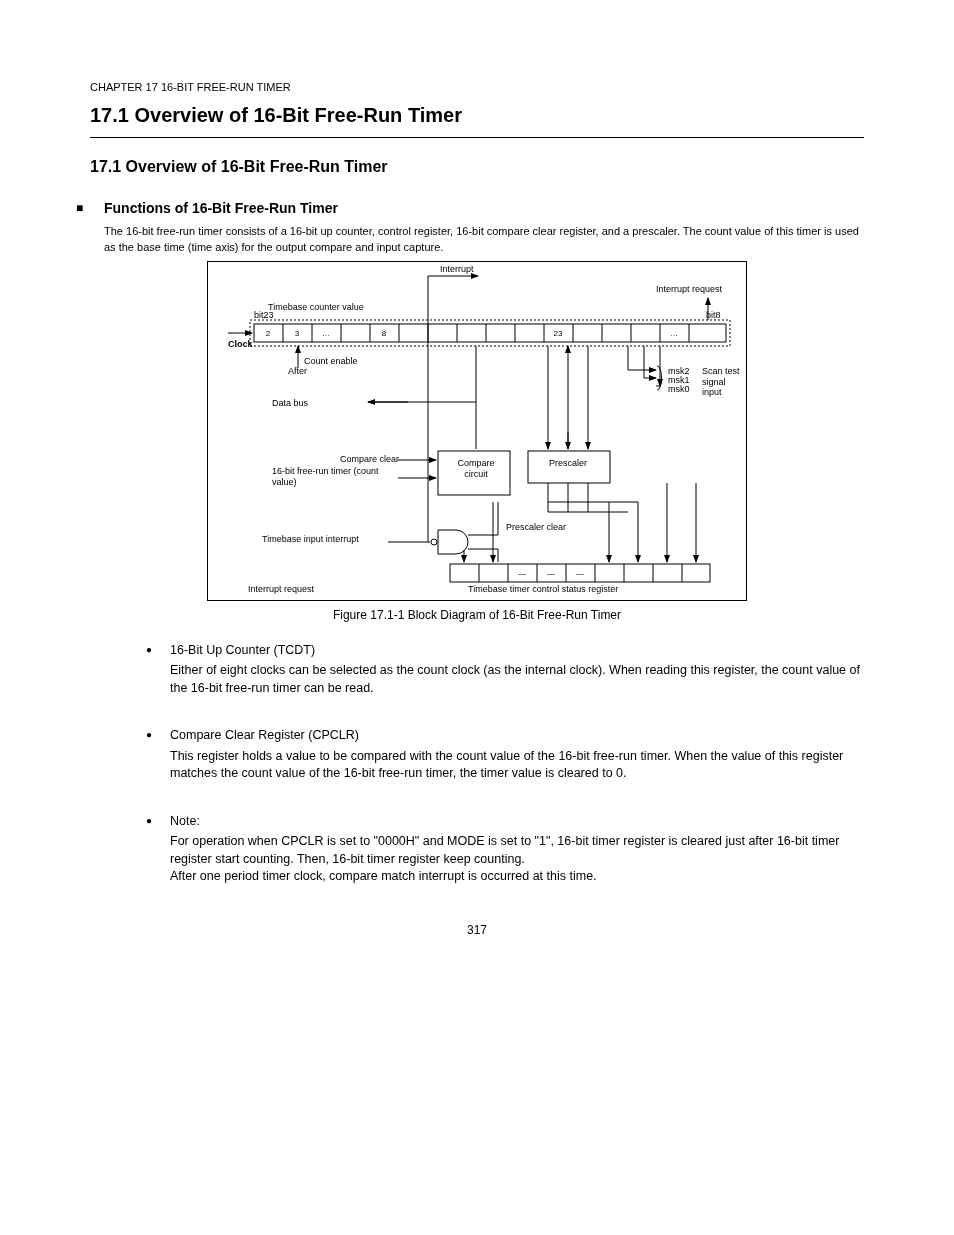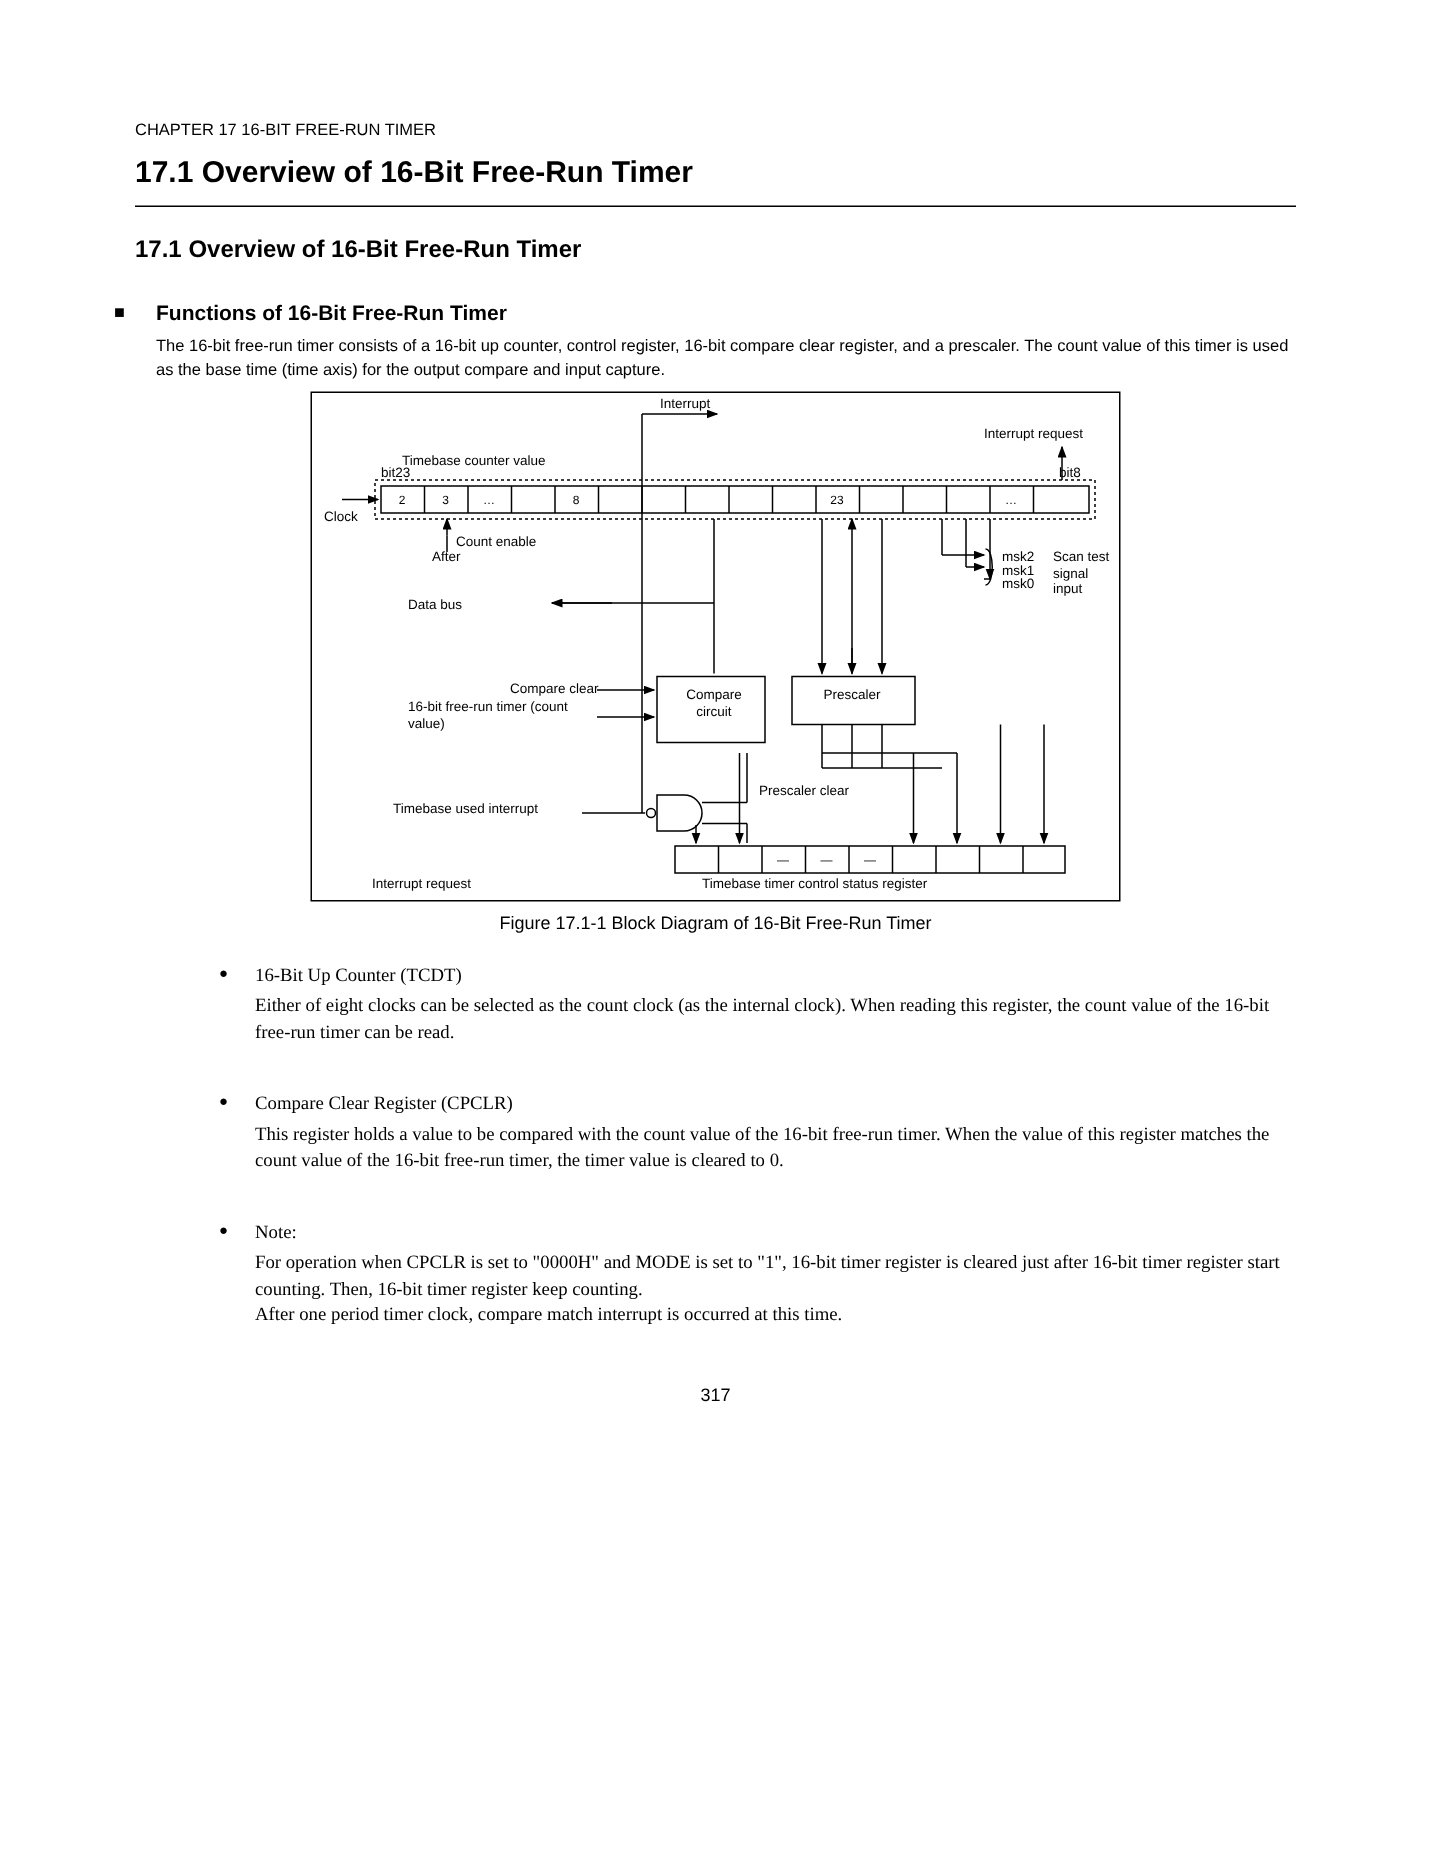--- a/index.html
+++ b/index.html
@@ -8,21 +8,21 @@
 .chapter-title { font-size: 20px; font-weight: bold; margin-bottom: 8px; }
 hr { border: none; border-top: 1px solid #000; margin: 4px 0 18px 0; }
 .section-title { font-size: 16px; font-weight: bold; margin-bottom: 20px; }
 .blocksquare { margin-left: -14px; padding-left: 28px; position: relative; }
 .blocksquare::before { content: "■"; position: absolute; left: 0; top: 1px; font-size: 12px; }
 .subtitle { font-weight: bold; font-size: 14px; margin-bottom: 6px; }
 .fig-caption { text-align: center; font-size: 12px; margin: 6px 0 18px 0; }
 .diagram-frame { width: 540px; height: 340px; border: 1px solid #000; margin: 6px auto 4px auto; position: relative; }
 .dtxt { position: absolute; font-size: 9px; line-height: 1.15; white-space: nowrap; }
 .bullets { margin-left: 56px; }
-.bullet { position: relative; padding-left: 24px; margin-bottom: 30px; font-family: Liberation Serif, serif; }
+.bullet { position: relative; padding-left: 24px; margin-bottom: 30px; }
 .bullet::before { content: "●"; position: absolute; left: 0; top: 1px; font-size: 10px; }
 .bullet .bt { font-size: 12.5px; margin-bottom: 3px; }
 .bullet .bd { font-size: 12.5px; }
 .pagenum { text-align: center; margin-top: 36px; font-size: 12px; }
 </style>
 </head>
 <body>
 
 <div class="header-text">CHAPTER 17  16-BIT FREE-RUN TIMER</div>
 <div class="chapter-title">17.1  Overview of 16-Bit Free-Run Timer</div>
@@ -146,32 +146,32 @@
     <line x1="459" y1="240" x2="459" y2="221" stroke="#000"></line>
     <line x1="488" y1="240" x2="488" y2="221" stroke="#000"></line>
   </svg>
 
   
   <div class="dtxt" style="left:232px; top:2px;">Interrupt</div>
   <div class="dtxt" style="left:60px; top:40px;">Timebase counter value</div>
   <div class="dtxt" style="left:448px; top:22px;">Interrupt request</div>
   <div class="dtxt" style="left:46px; top:48px;">bit23</div>
   <div class="dtxt" style="left:498px; top:48px;">bit8</div>
-  <div class="dtxt" style="left:8px; top:77px;">Clock</div>
+  <div class="dtxt" style="left:20px; top:77px;font-weight:bold;">Clock</div>
   <div class="dtxt" style="left:460px; top:104px;">msk2</div>
   <div class="dtxt" style="left:460px; top:113px;">msk1</div>
   <div class="dtxt" style="left:460px; top:122px;">msk0</div>
   <div class="dtxt" style="left:494px; top:104px;">Scan test<br>signal<br>input</div>
   <div class="dtxt" style="left:96px; top:94px;">Count enable</div>
   <div class="dtxt" style="left:64px; top:136px;">Data bus</div>
   <div class="dtxt" style="left:132px; top:192px;">Compare clear</div>
   <div class="dtxt" style="left:64px; top:204px; width:120px; white-space:normal;">16-bit free-run timer (count value)</div>
   <div class="dtxt" style="left:238px; top:196px; width:60px; white-space:normal; text-align:center;">Compare circuit</div>
   <div class="dtxt" style="left:328px; top:196px; width:64px; white-space:normal; text-align:center;">Prescaler</div>
-  <div class="dtxt" style="left:54px; top:272px; width:130px; white-space:normal;">Timebase used interrupt</div>
+  <div class="dtxt" style="left:54px; top:272px; width:130px; white-space:normal;">Timebase input interrupt</div>
   <div class="dtxt" style="left:298px; top:260px;">Prescaler clear</div>
   <div class="dtxt" style="left:40px; top:322px;">Interrupt request</div>
   <div class="dtxt" style="left:260px; top:322px;">Timebase timer control status register</div>
   <div class="dtxt" style="left:80px; top:104px;">After</div>
 </div>
 
 <div class="fig-caption">Figure 17.1-1  Block Diagram of 16-Bit Free-Run Timer</div>
 
 <div class="bullets">
   <div class="bullet">

